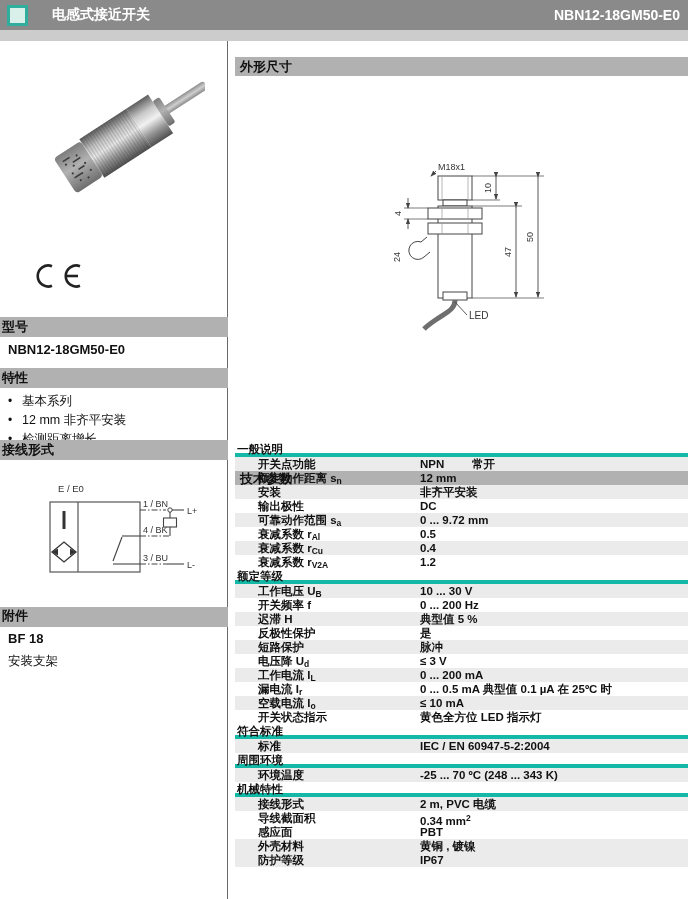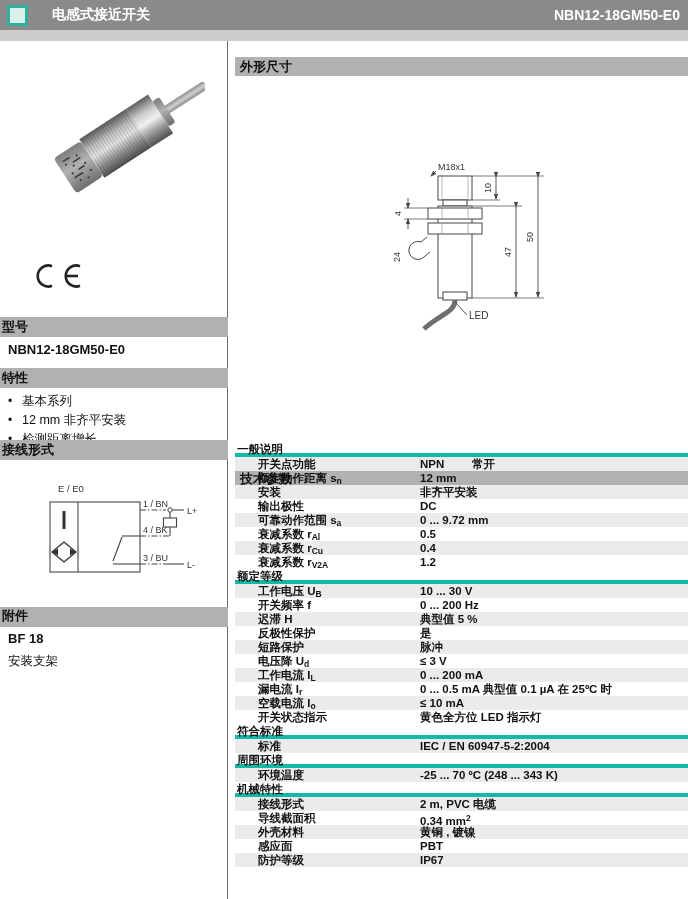--- a/index.html
+++ b/index.html
@@ -312,27 +312,27 @@
       </div>
       <div class="tgroup-h">机械特性</div>
       <div class="trow shade">
         <span class="tlabel">接线形式</span>
         <span class="tvalue">2 m, PVC 电缆</span>
       </div>
       <div class="trow">
         <span class="tlabel">导线截面积</span>
         <span class="tvalue">0.34 mm<sup>2</sup></span>
       </div>
+      <div class="trow">
+        <span class="tlabel">感应面</span>
+        <span class="tvalue">PBT</span>
+      </div>
       <div class="trow shade">
         <span class="tlabel">外壳材料</span>
         <span class="tvalue">黄铜 , 镀镍</span>
       </div>
-      <div class="trow">
-        <span class="tlabel">感应面</span>
-        <span class="tvalue">PBT</span>
-      </div>
       <div class="trow shade">
         <span class="tlabel">防护等级</span>
         <span class="tvalue">IP67</span>
       </div>
     </div>
 
 </div>
 
 </body></html>

